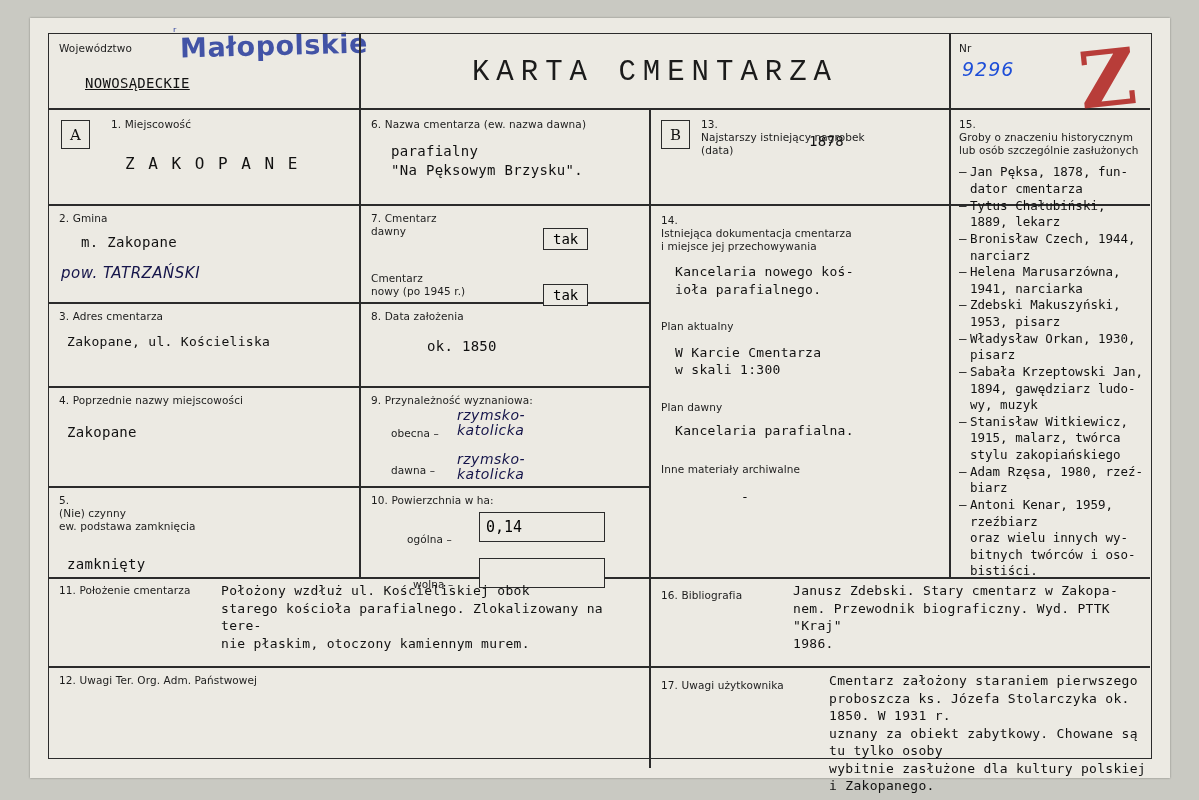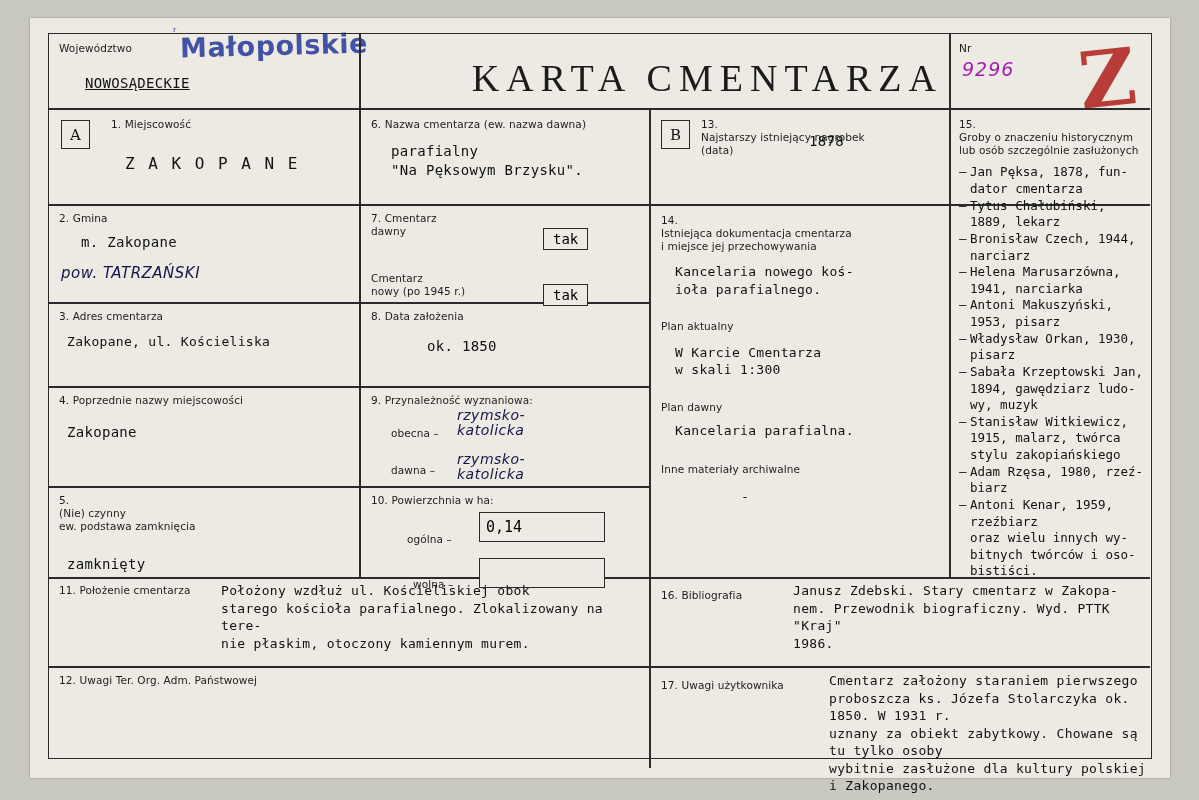--- a/index.html
+++ b/index.html
@@ -38,25 +38,25 @@
   }
   .val{
     font-family:"DejaVu Sans Mono", monospace;
     font-size:14px;
     color:#111;
     line-height:1.35;
     letter-spacing:.3px;
   }
   .val.small{font-size:13px;}
   .big-title{
-    font-family:Liberation Serif, serif;
-    font-size:38px;
+    font-family:Liberation Mono, monospace;
+    font-size:29px;
     letter-spacing:7px;
     color:#1b1b1b;
-    text-align:right;
+    text-align:center;
     font-weight:400;
   }
   .boxlabel{
     border:1.5px solid #2b2b2b;
     width:27px;height:27px;
     display:flex;align-items:center;justify-content:center;
     font-family:"DejaVu Serif", serif;
     font-size:15px;
     color:#111;
   }
@@ -100,21 +100,21 @@
     font-weight:bold;
     font-size:78px;
     color:#b0201c;
     opacity:.85;
     transform:rotate(-6deg);
     line-height:1;
   }
   .nr-hand{
     font-family:"DejaVu Sans", sans-serif;
     font-size:19px;
-    color:#a21caf;
+    color:#1d4ed8;
     font-style:italic;
     letter-spacing:1px;
   }
   .listcol{
     font-family:"DejaVu Sans Mono", monospace;
     font-size:12.5px;
     line-height:1.33;
     color:#111;
   }
   .listcol div{white-space:pre;}
@@ -268,21 +268,21 @@
 lub osób szczególnie zasłużonych</span></div>
       <div class="listcol" style="margin-top:7px;">
         <div class="dash-row"><span class="d">–</span><span>Jan Pęksa, 1878, fun-
 dator cmentarza</span></div>
         <div class="dash-row"><span class="d">–</span><span>Tytus Chałubiński,
 1889, lekarz</span></div>
         <div class="dash-row"><span class="d">–</span><span>Bronisław Czech, 1944,
 narciarz</span></div>
         <div class="dash-row"><span class="d">–</span><span>Helena Marusarzówna,
 1941, narciarka</span></div>
-        <div class="dash-row"><span class="d">–</span><span>Antoni Makuszyński,
+        <div class="dash-row"><span class="d">–</span><span>Zdebski Makuszyński,
 1953, pisarz</span></div>
         <div class="dash-row"><span class="d">–</span><span>Władysław Orkan, 1930,
 pisarz</span></div>
         <div class="dash-row"><span class="d">–</span><span>Sabała Krzeptowski Jan,
 1894, gawędziarz ludo-
 wy, muzyk</span></div>
         <div class="dash-row"><span class="d">–</span><span>Stanisław Witkiewicz,
 1915, malarz, twórca
 stylu zakopiańskiego</span></div>
         <div class="dash-row"><span class="d">–</span><span>Adam Rzęsa, 1980, rzeź-

